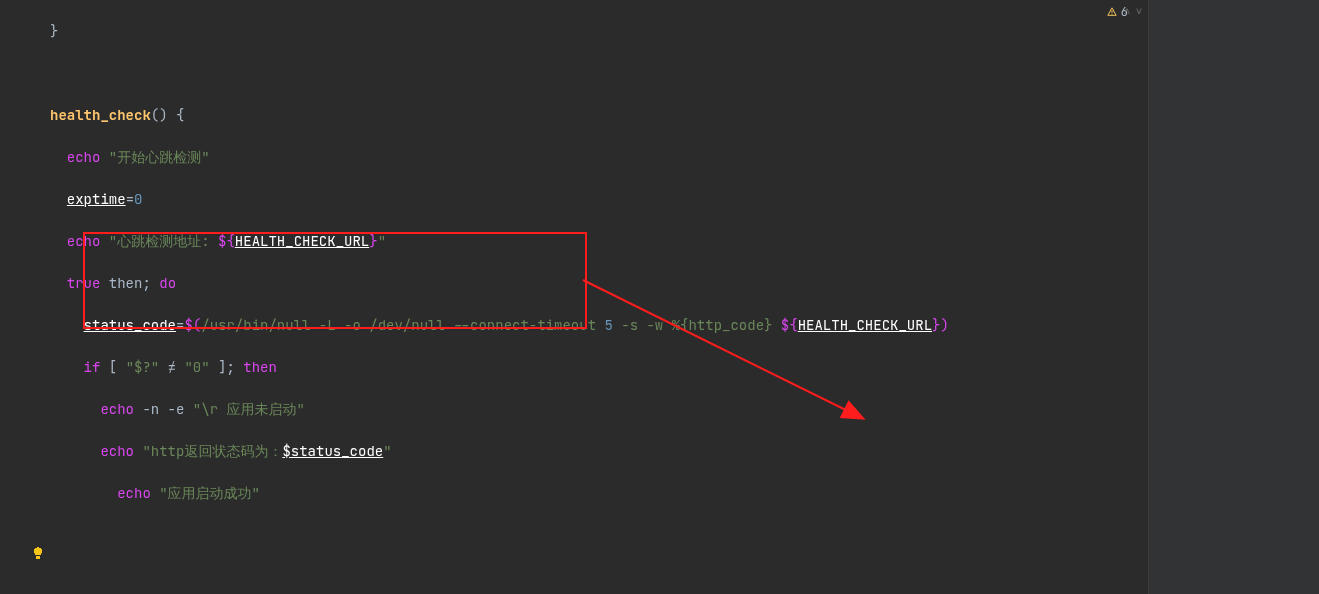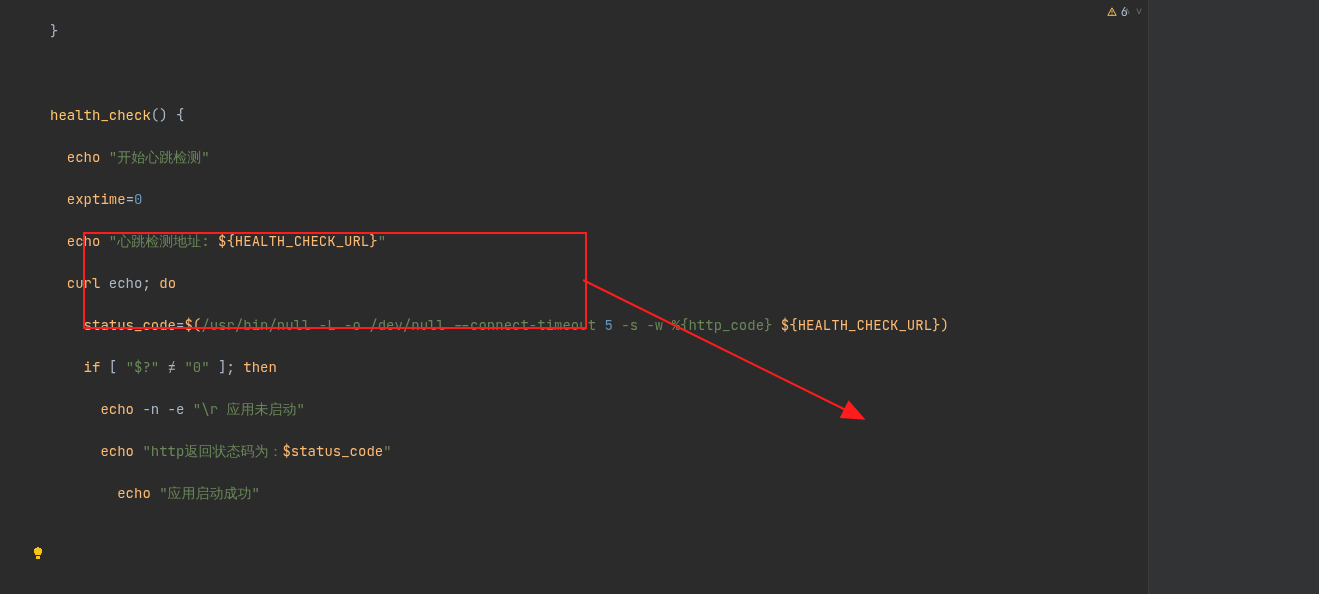--- a/index.html
+++ b/index.html
@@ -33,25 +33,25 @@
   }
   .code {
     position: absolute;
     left: 50px;
     top: 0;
     right: 0;
     line-height: 21px;
     white-space: pre;
   }
   .line { height: 21px; }
-  .kw { color: #fdba74; }
-  .fn { color: #ffc66d; }
+  .kw { color: #d946ef; }
+  .fn { color: #ffc66d; font-weight: bold; }
   .str { color: #6a8759; }
   .num { color: #6897bb; }
-  .var { color: #fdba74; }
+  .var { color: #ffffff; text-decoration: underline; }
   .txt { color: #a9b7c6; }
   .gutter-icon {
     position: absolute;
     left: 32px;
     top: 546px;
     width: 12px;
     height: 12px;
     background: radial-gradient(circle at 50% 45%, #f5c518 0%, #f5c518 45%, transparent 46%);
   }
   .gutter-icon::after{
@@ -111,21 +111,21 @@
 <body>
 
 <div class="editor-area">
   <div class="code">
 <div class="line"><span class="txt">}</span></div>
 <div class="line"><span class="txt"></span></div>
 <div class="line"><span class="fn">health_check</span><span class="txt">() {</span></div>
 <div class="line">  <span class="kw">echo</span> <span class="str">"开始心跳检测"</span></div>
 <div class="line">  <span class="var">exptime</span><span class="txt">=</span><span class="num">0</span></div>
 <div class="line">  <span class="kw">echo</span> <span class="str">"心跳检测地址: </span><span class="kw">${</span><span class="var">HEALTH_CHECK_URL</span><span class="kw">}</span><span class="str">"</span></div>
-<div class="line">  <span class="kw">curl</span><span class="txt"> echo; </span><span class="kw">do</span></div>
+<div class="line">  <span class="kw">true</span><span class="txt"> then; </span><span class="kw">do</span></div>
 <div class="line">    <span class="var">status_code</span><span class="txt">=</span><span class="kw">$(</span><span class="str">/usr/bin/null -L -o /dev/null --connect-timeout </span><span class="num">5</span><span class="str"> -s -w %{http_code} </span><span class="kw">${</span><span class="var">HEALTH_CHECK_URL</span><span class="kw">}</span><span class="kw">)</span></div>
 <div class="line">    <span class="kw">if</span><span class="txt"> [ </span><span class="str">"$?"</span><span class="txt"> ≠ </span><span class="str">"0"</span><span class="txt"> ]; </span><span class="kw">then</span></div>
 <div class="line">      <span class="kw">echo</span><span class="txt"> -n -e </span><span class="str">"\r 应用未启动"</span></div>
 <div class="line">      <span class="kw">echo</span> <span class="str">"http返回状态码为：</span><span class="var">$status_code</span><span class="str">"</span></div>
 <div class="line">        <span class="kw">echo</span> <span class="str">"应用启动成功"</span></div>
 
 
 
 
 

